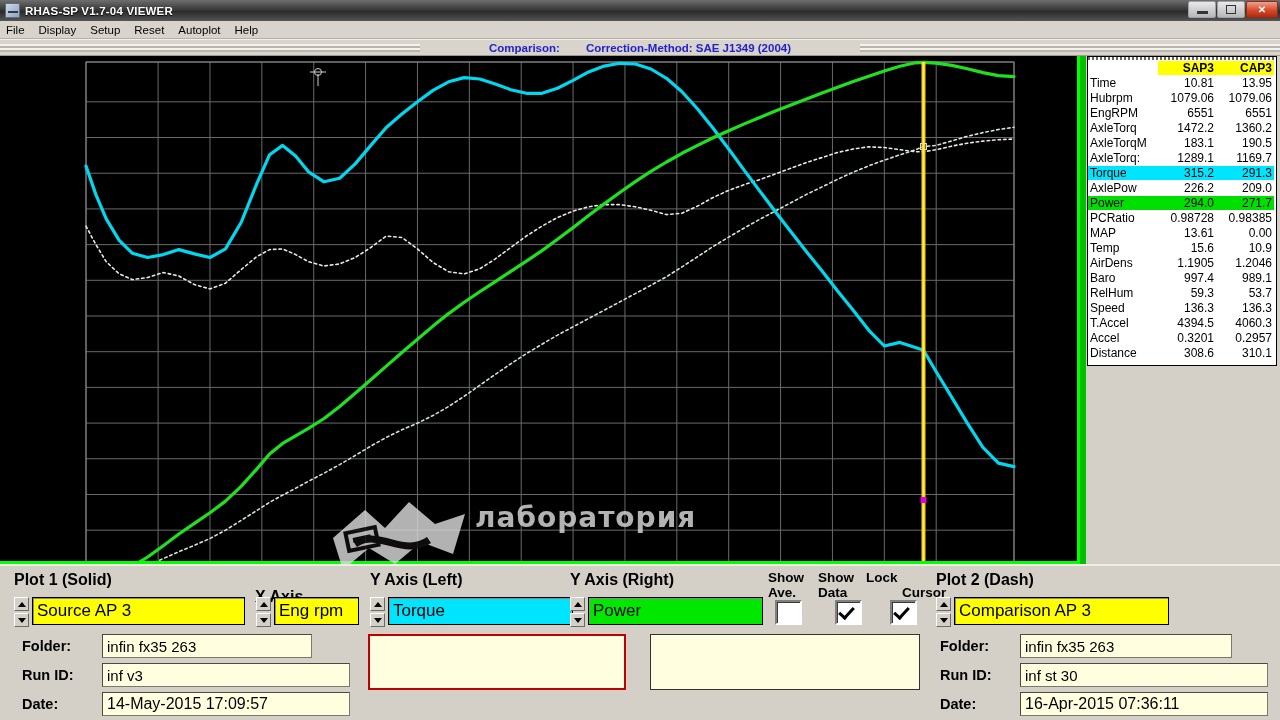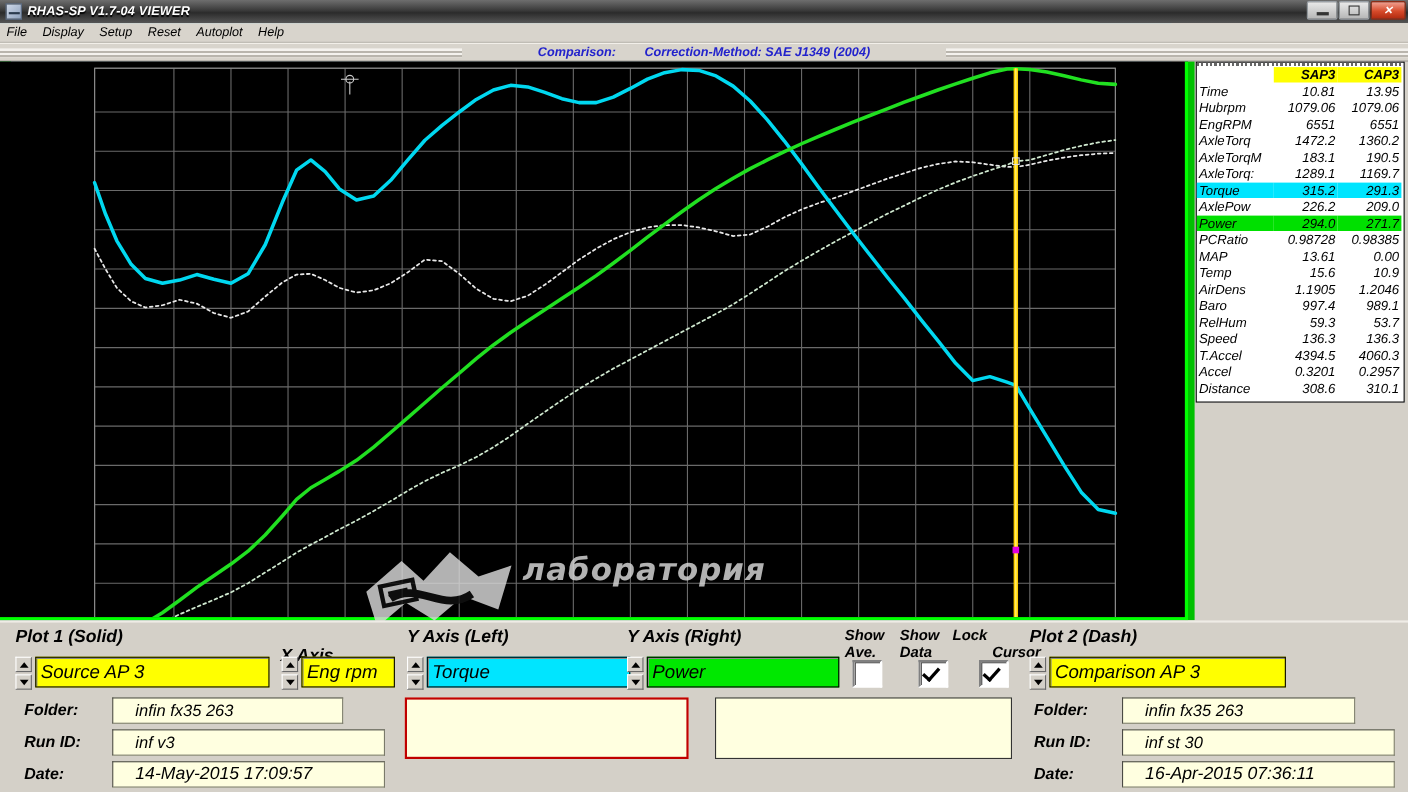--- a/index.html
+++ b/index.html
@@ -2,21 +2,21 @@
 <html><head>
 <meta charset="utf-8">
 <style>
   * { box-sizing: border-box; }
   html, body { margin:0; padding:0; }
   body {
     width:1280px; height:720px; overflow:hidden;
     font-family:"Liberation Sans", sans-serif;
     background:#d4d0c8;
   }
-  #app { position:relative; width:1065px; height:720px; background:#7dd3fc;font-style:italic; }
+  #app { position:relative; width:1065px; height:720px; background:#7dd3fc; }
 
   
   .titlebar {
     position:absolute; left:0; top:0; width:1280px; height:21px;
     background:linear-gradient(to bottom,#6e6e6e 0%,#3a3a3a 45%,#2b2b2b 55%,#555 100%);
     display:flex; align-items:center; color:#fff;
   }
   .tb-icon {
     width:15px; height:15px; margin-left:5px; margin-right:5px;
     background:linear-gradient(135deg,#cfd8e8,#8fa2bd);
@@ -160,21 +160,21 @@
   }
   .chk .mark{
     position:absolute; left:5px; top:2px; width:9px; height:15px;
     border:solid #000; border-width:0 3px 3px 0; transform:rotate(42deg);
   }
 
   .fldlabel{ position:absolute; font-size:14.5px; font-weight:bold; color:#000; white-space:nowrap;}
   .fld{
     position:absolute; height:24px; background:#ffffe0;
     border:1px solid #7a7a6a; border-top-color:#4a4a44; border-left-color:#4a4a44;
-    display:flex; align-items:center; padding-left:20px;
+    display:flex; align-items:center; padding-left:4px;
     font-size:15px; color:#000; white-space:nowrap; overflow:hidden;
   }
   .fld.big{ font-size:16px; }
 
   .bigbox{
     position:absolute; background:#ffffe0; border:1px solid #333;
   }
   .bigbox.red{ border:2px solid #c00000; }
 </style>
 </head>

